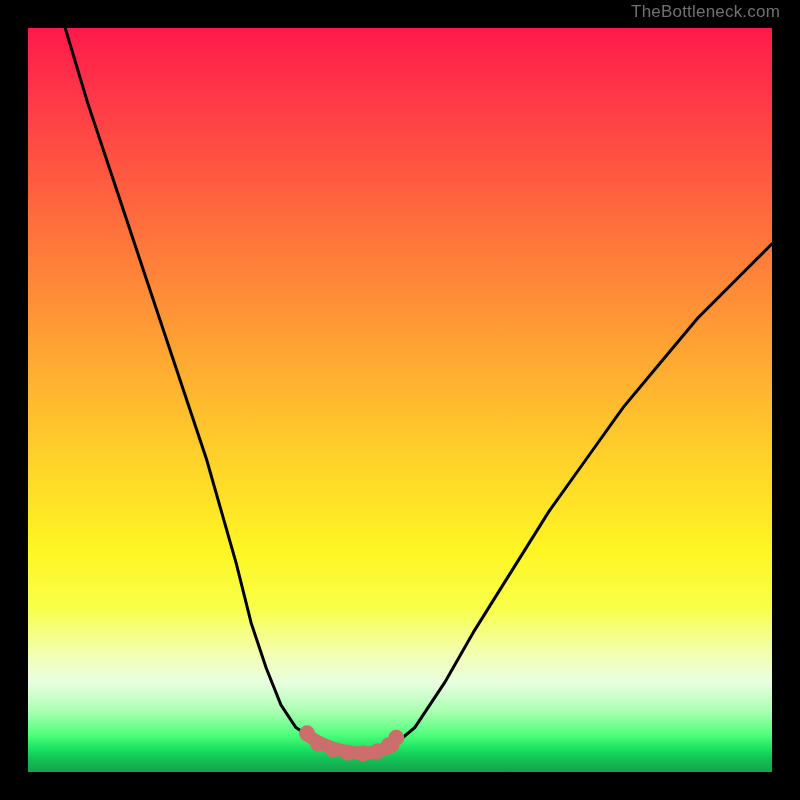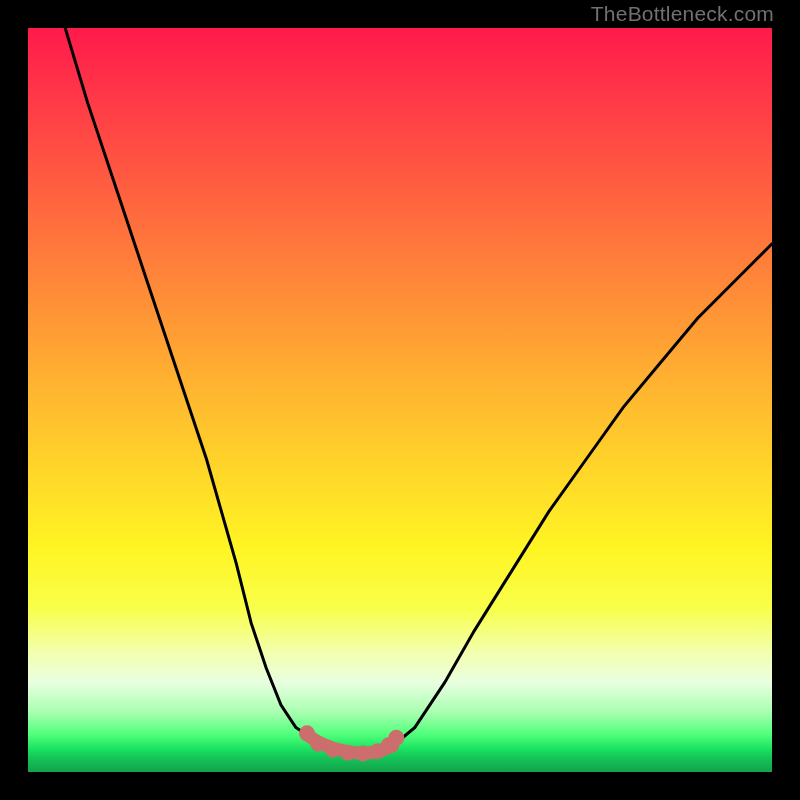--- a/index.html
+++ b/index.html
@@ -36,23 +36,23 @@
       #4eff7a 95%,
       #18e060 97%,
       #15c659 98%,
       #14b352 99%,
       #13a34c 100%
     );
   }
   .watermark {
     position: absolute;
     top: 2px;
-    right: 26px;
+    right: 20px;
     font-family: Arial, Helvetica, sans-serif;
-    font-size: 21px;
+    font-size: 17px;
     color: #73706e;
     letter-spacing: 0.2px;
   }
   svg.curve {
     position: absolute;
     left: 0;
     top: 0;
     width: 744px;
     height: 744px;
     overflow: visible;

